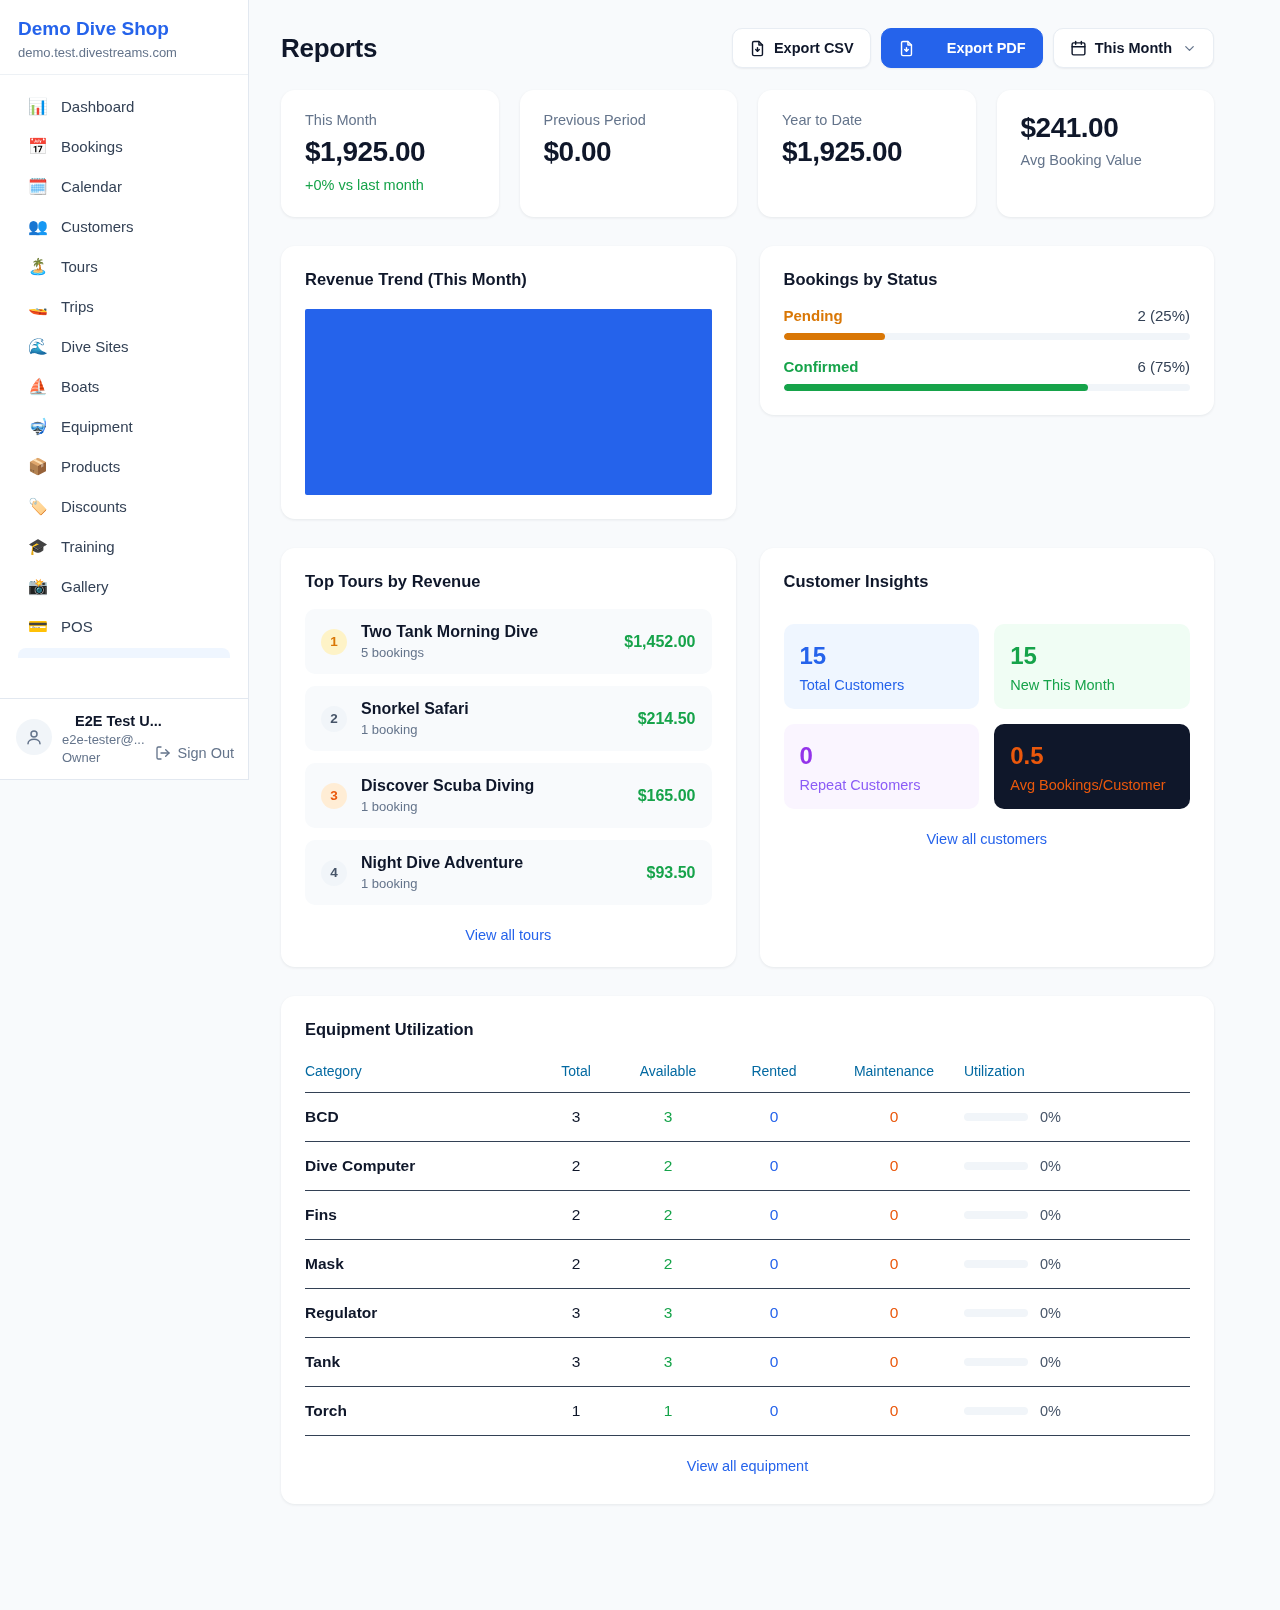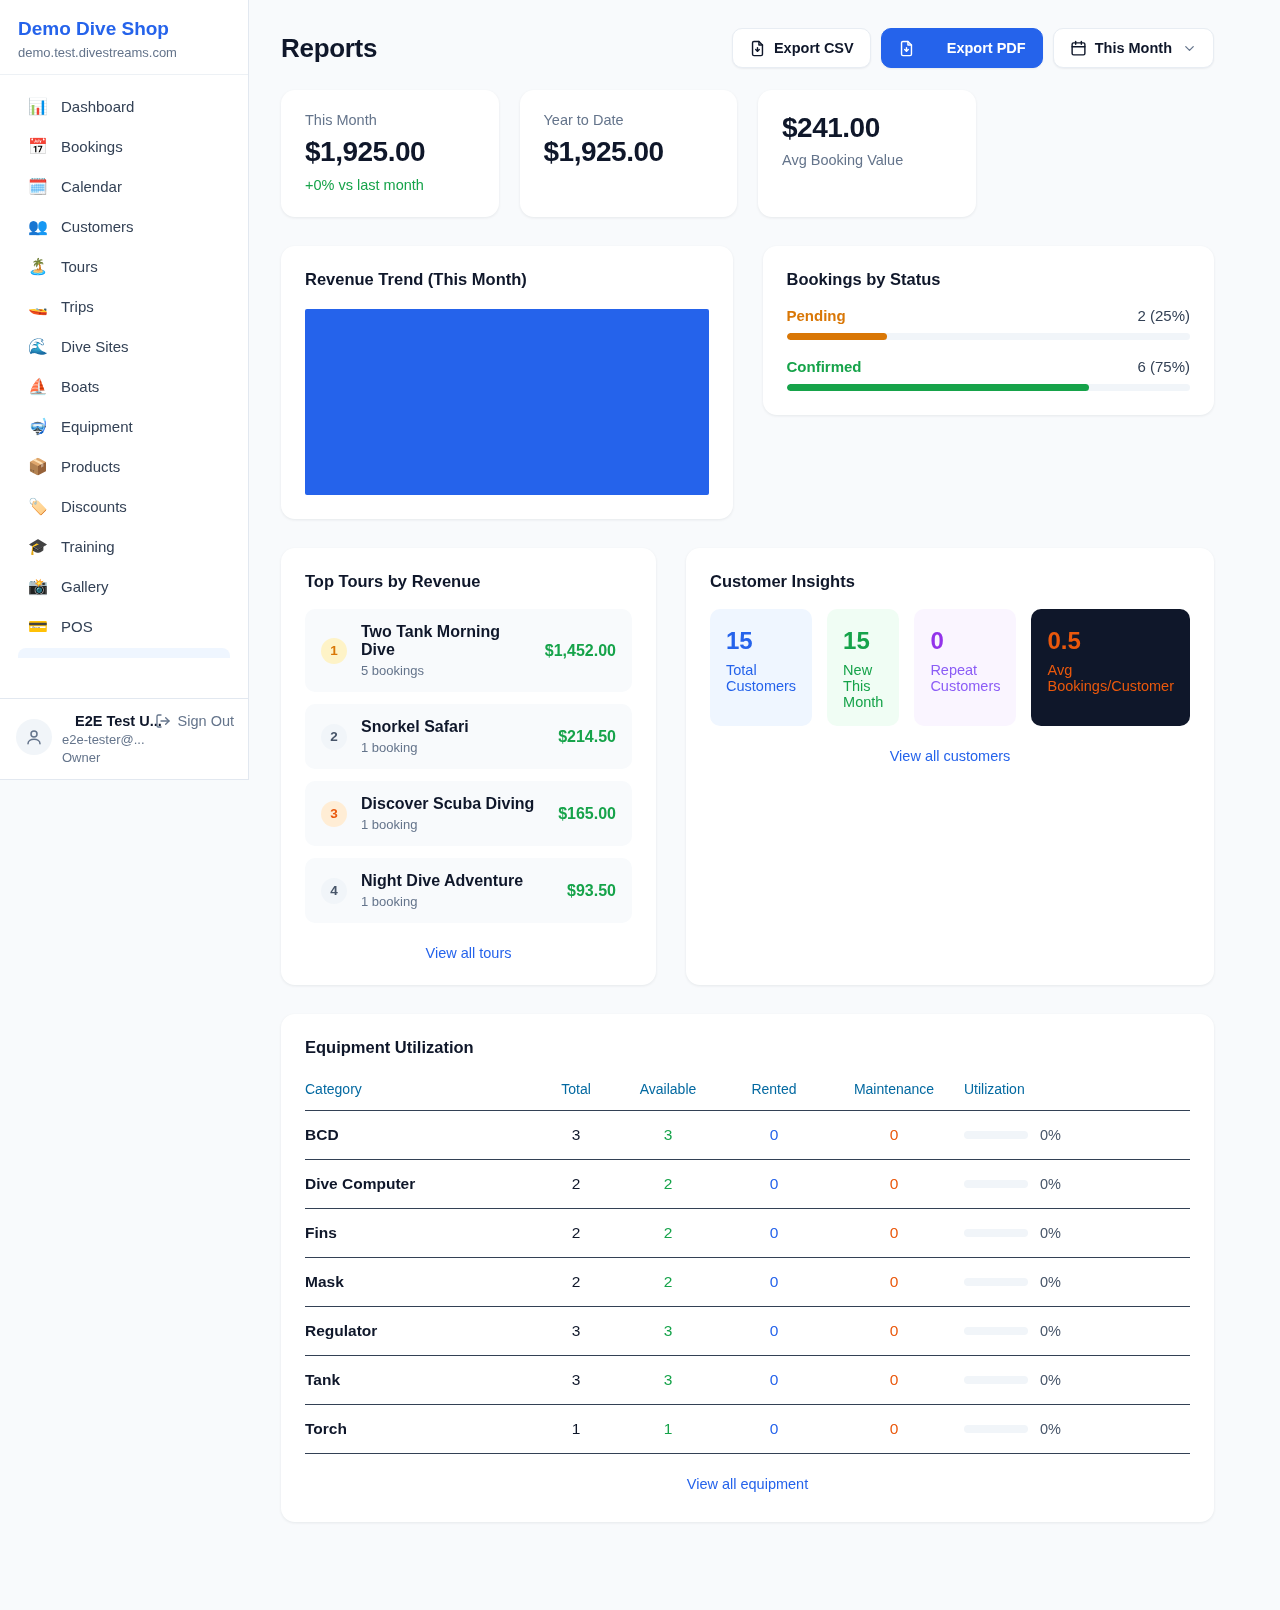--- a/index.html
+++ b/index.html
@@ -32,21 +32,21 @@
     border-top:1px solid #e2e8f0; padding:14px 14px 14px 16px;
     display:flex; align-items:flex-start; gap:10px;
   }
   .avatar {
     width:36px; height:36px; border-radius:50%; background:#f1f5f9;
     display:flex; align-items:center; justify-content:center; color:#64748b; flex:none; margin-top:6px;
   }
   .user-meta { flex:1; min-width:0; }
   .user-name { font-weight:bold; font-size:14.5px; color:#0f172a; white-space:nowrap;margin-left:13px; }
   .user-email, .user-role { font-size:13px; color:#64748b; margin-top:3px; white-space:nowrap; }
-  .signout { display:flex; gap:7px; color:#64748b; font-size:14.5px; margin-top:0; cursor:pointer; white-space:nowrap; }
+  .signout { display:flex; gap:7px; color:#64748b; font-size:14.5px; margin-top:32px; cursor:pointer; white-space:nowrap; }
   
   .main { position:absolute; left:250px; top:0; width:1030px; padding:28px 66px 40px 31px; }
   .page-header { display:flex; justify-content:space-between; align-items:center; margin-bottom:22px; }
   .page-title { font-size:26px; font-weight:800; letter-spacing:-0.3px; }
   .actions { display:flex; gap:10px; }
   .btn {
     display:inline-flex; align-items:center; gap:8px; height:40px; padding:0 16px;
     border-radius:10px; font-size:14.5px; font-weight:600; background:#fff; color:#0f172a;
     border:1px solid #e8edf3; box-shadow:0 1px 2px rgba(16,24,40,.06); cursor:pointer;
     font-family:inherit;
@@ -57,21 +57,21 @@
   
   .stats { display:grid; grid-template-columns:repeat(4,1fr); gap:21px; margin-bottom:29px; }
   .card { background:#fff; border-radius:14px; box-shadow:0 1px 3px rgba(16,24,40,.08); }
   .stat-card { padding:22px 24px; height:127px; }
   .stat-label { font-size:14.5px; color:#64748b; }
   .stat-value { font-size:28px; font-weight:800; letter-spacing:-0.5px; margin-top:8px; }
   .stat-delta { font-size:14.5px; color:#16a34a; margin-top:9px; }
   .stat-card.value-first .stat-value { margin-top:0; }
   .stat-card.value-first .stat-label { margin-top:8px; }
   
-  .grid2 { display:grid; grid-template-columns:1fr 1fr; gap:30px; margin-bottom:29px; }
+  .grid2 { display:grid; grid-template-columns:1fr 1fr; gap:24px; margin-bottom:29px; }
   .panel { padding:24px; }
   .panel-title { font-size:16.5px; font-weight:700; }
   .self-start { align-self:start; }
   
   .chart-box { margin-top:20px; height:186px; background:#2563eb; border-radius:2px; }
   
   .status-row { margin-top:18px; }
   .status-head { display:flex; justify-content:space-between; align-items:center; font-size:15px; margin-bottom:9px; }
   .status-label { font-weight:600; }
   .status-label.pending { color:#d97706; }
@@ -87,21 +87,21 @@
   .rank { width:26px; height:26px; border-radius:50%; display:flex; align-items:center; justify-content:center; font-size:13.5px; font-weight:700; flex:none; }
   .rank-1 { background:#fef3c7; color:#d97706; }
   .rank-2 { background:#f1f5f9; color:#475569; }
   .rank-3 { background:#ffedd5; color:#ea580c; }
   .rank-4 { background:#f1f5f9; color:#475569; }
   .tour-name { font-size:16px; font-weight:600; }
   .tour-sub { font-size:13px; color:#64748b; margin-top:4px; }
   .tour-rev { margin-left:auto; color:#16a34a; font-weight:700; font-size:16px; }
   .view-link { display:block; text-align:center; color:#2563eb; font-size:14.5px; margin-top:22px; text-decoration:none; cursor:pointer; }
   
-  .tiles { display:grid; grid-template-columns:1fr 1fr 1fr 1fr; gap:15px; margin-top:18px; }
+  .tiles { display:grid; grid-template-columns:1fr 1fr; gap:15px; margin-top:33px; }
   .tile { border-radius:10px; padding:18px 16px 16px; }
   .tile-value { font-size:24px; font-weight:800; }
   .tile-label { font-size:14.5px; margin-top:7px; }
   .tile-blue   { background:#eff6ff; } .tile-blue .tile-value, .tile-blue .tile-label { color:#2563eb; }
   .tile-green  { background:#f0fdf4; } .tile-green .tile-value, .tile-green .tile-label { color:#16a34a; }
   .tile-purple { background:#faf5ff; } .tile-purple .tile-value { color:#9333ea; } .tile-purple .tile-label { color:#8b5cf6; }
   .tile-orange { background:#0f172a; } .tile-orange .tile-value, .tile-orange .tile-label { color:#ea580c; }
   
   .equip { padding:24px 24px 30px; }
   table { width:100%; border-collapse:collapse; margin-top:14px; }
@@ -247,20 +247,24 @@
     </div>
   </div>
 
   <section class="stats">
     <div class="card stat-card">
       <div class="stat-label">This Month</div>
       <div class="stat-value">$1,925.00</div>
       <div class="stat-delta">+0% vs last month</div>
     </div>
     <div class="card stat-card">
+      <div class="stat-label">Previous Period</div>
+      <div class="stat-value">$0.00</div>
+    </div>
+    <div class="card stat-card">
       <div class="stat-label">Year to Date</div>
       <div class="stat-value">$1,925.00</div>
     </div>
     <div class="card stat-card value-first">
       <div class="stat-value">$241.00</div>
       <div class="stat-label">Avg Booking Value</div>
     </div>
   </section>
 
   <section class="grid2">

